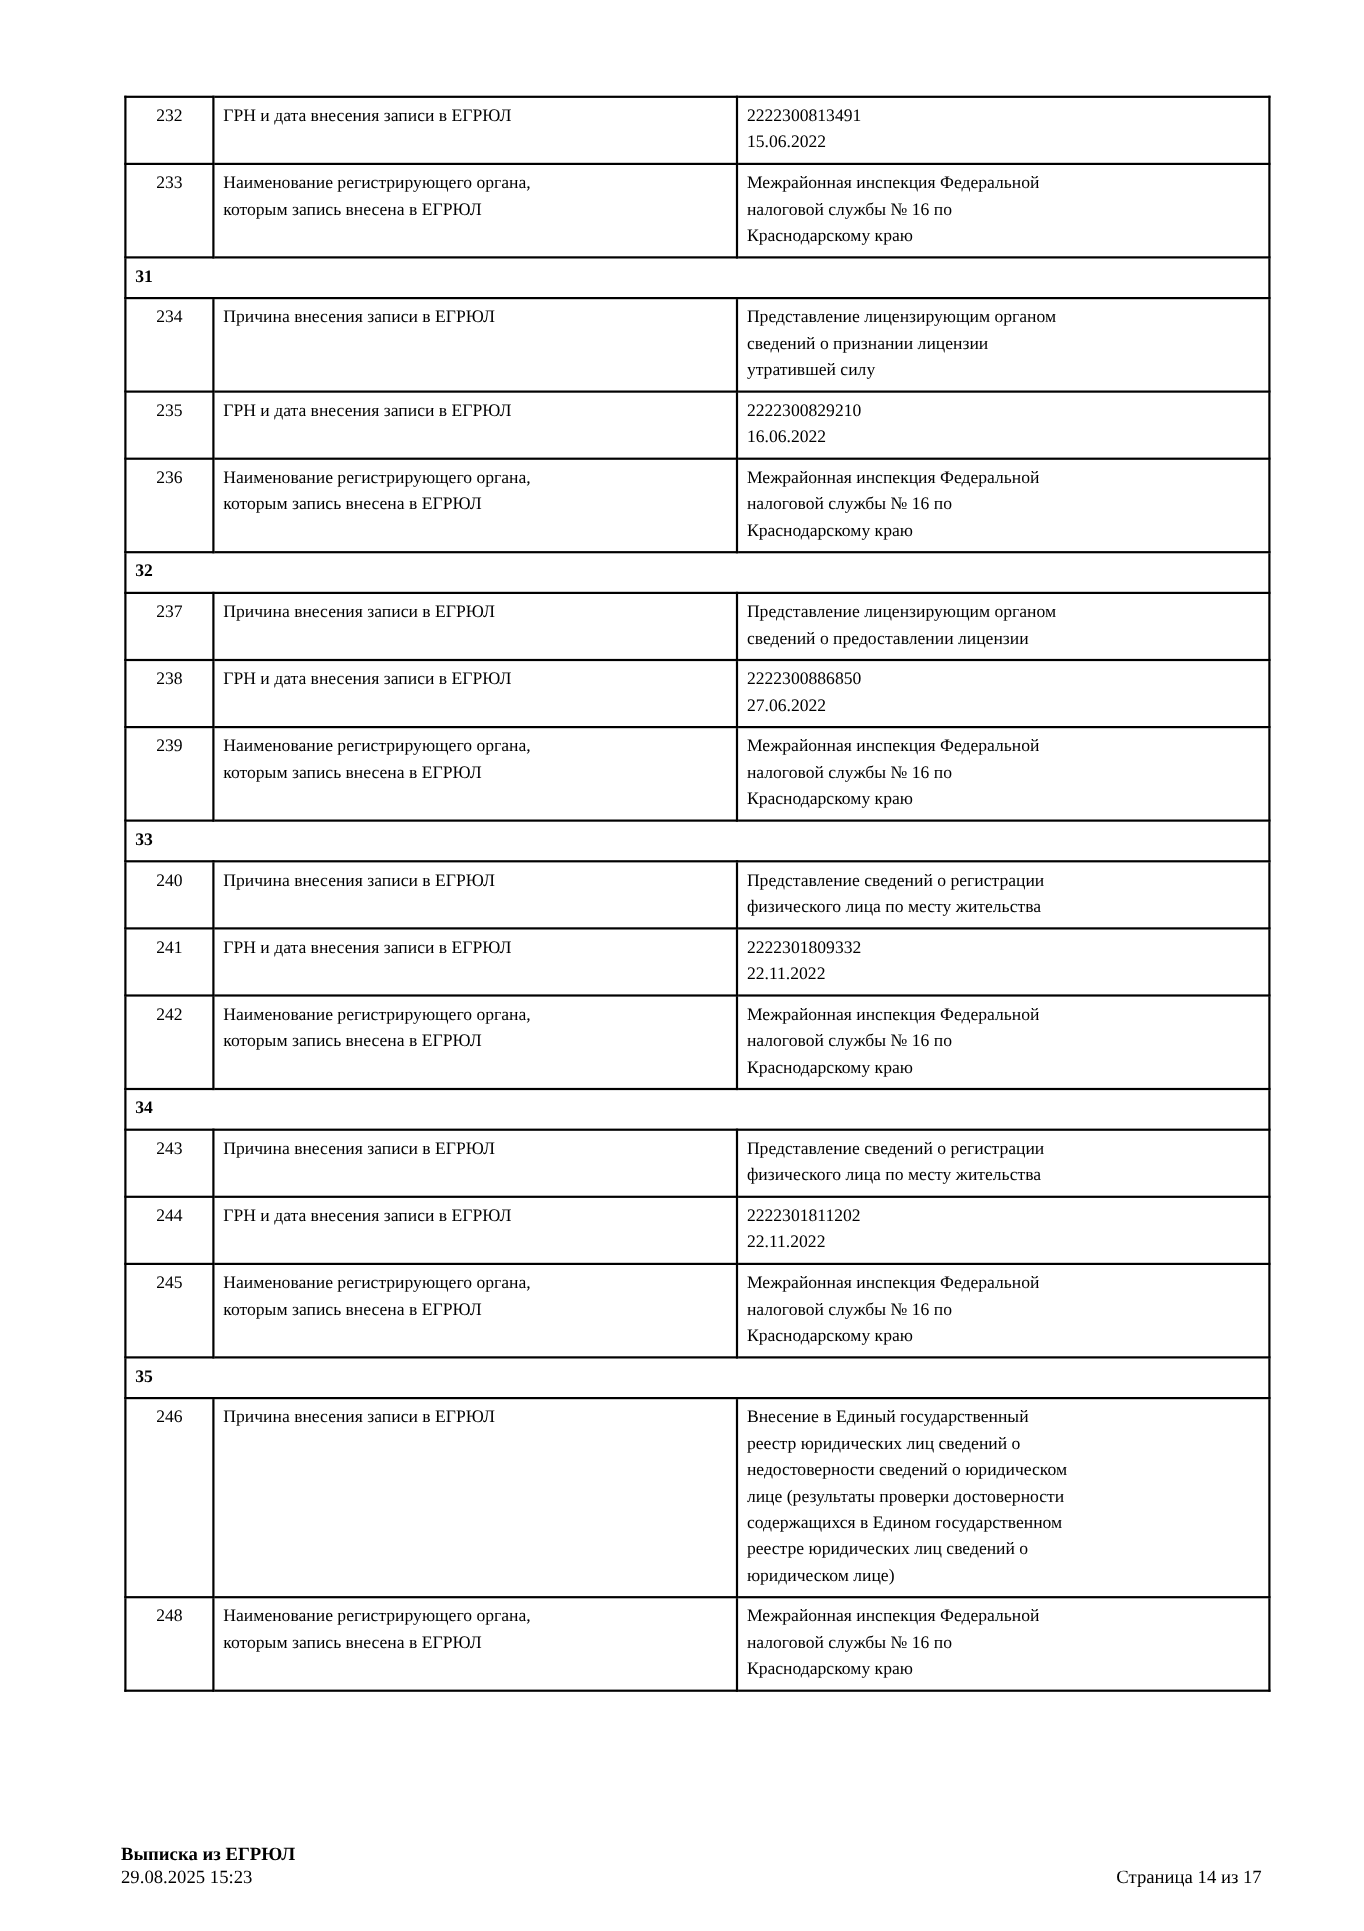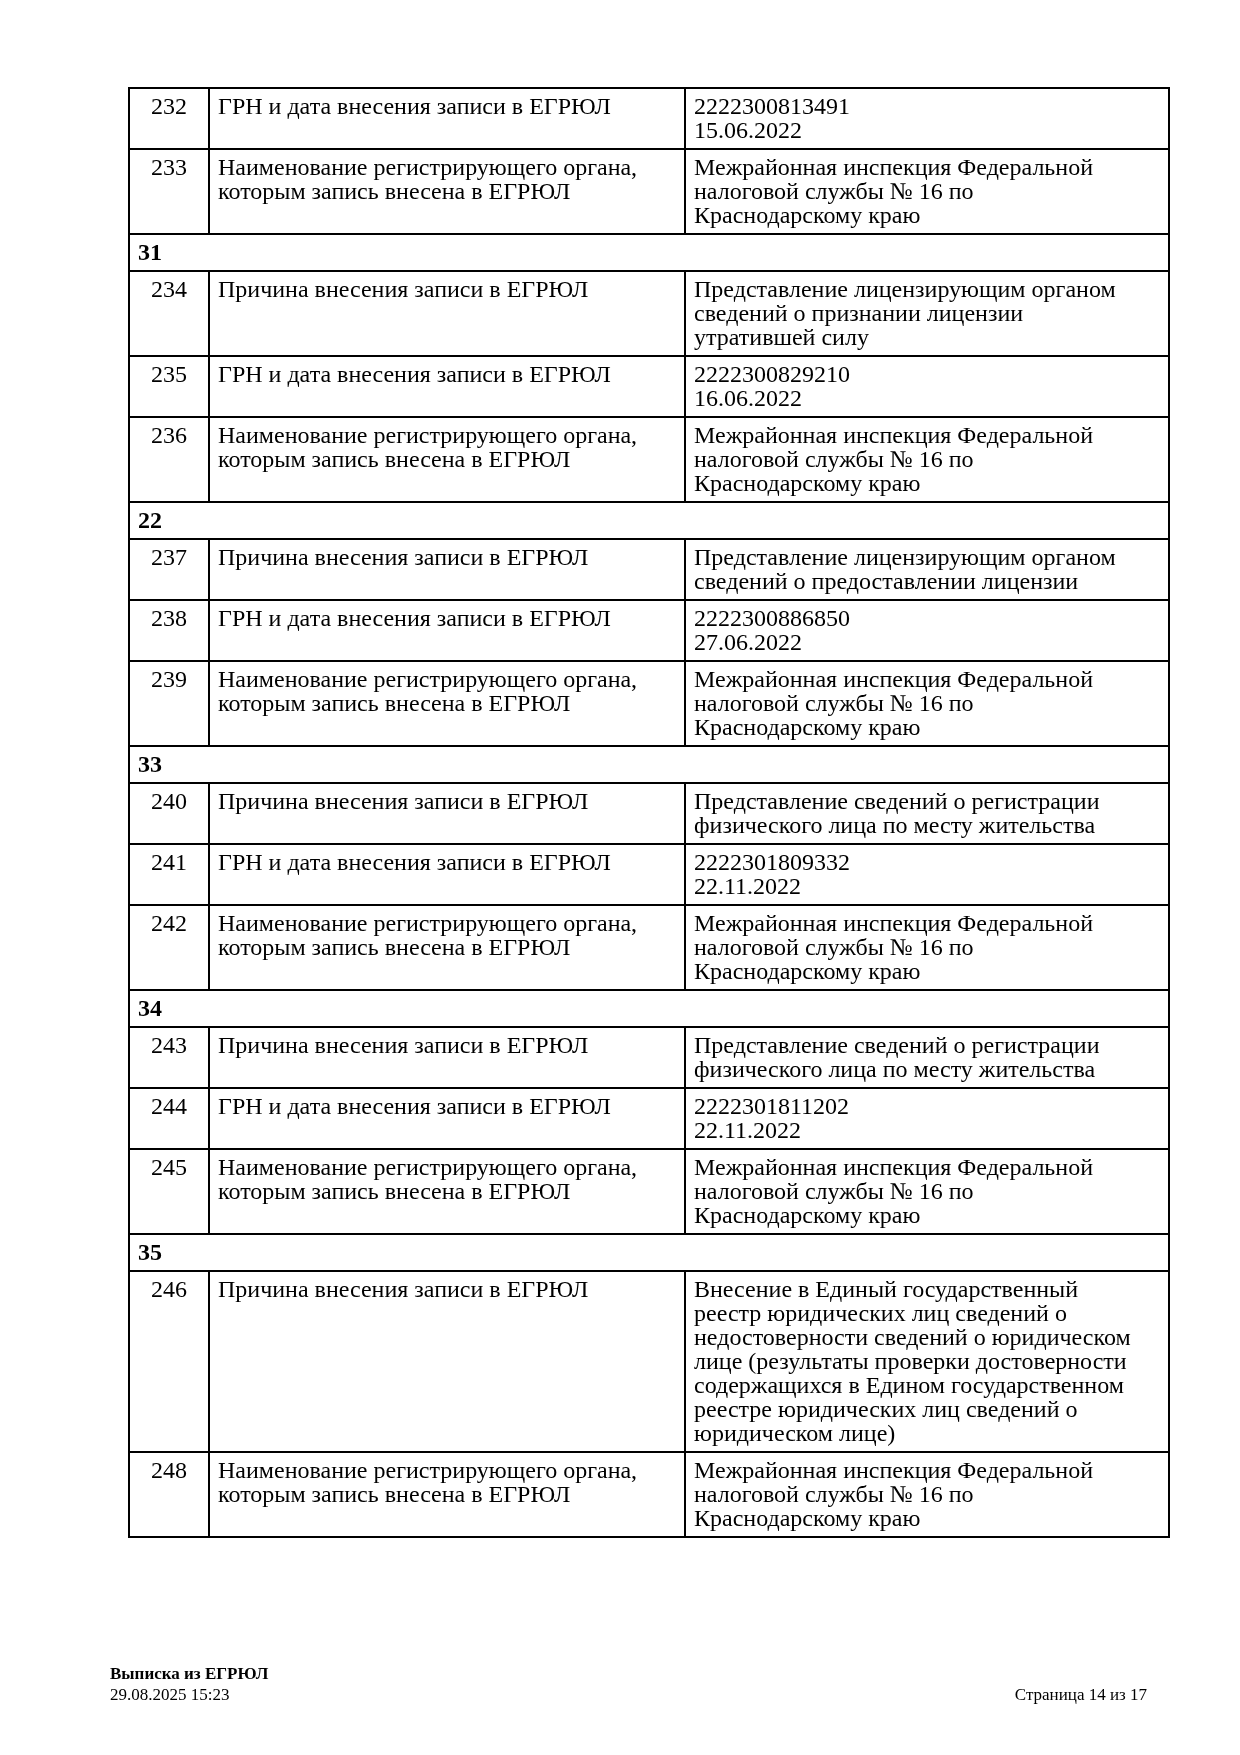--- a/index.html
+++ b/index.html
@@ -11,26 +11,26 @@
   }
   .page {
     position: relative;
     width: 1240px;
     height: 1755px;
     background: #ffffff;
     overflow: hidden;
   }
   table.egrul {
     position: absolute;
-    left: 128px;
+    left: 113px;
     top: 87px;
     width: 1040px;
     border-collapse: collapse;
     table-layout: fixed;
-    font-size: 24px;
+    font-size: 16px;
     line-height: 24px;
   }
   table.egrul col.c-num   { width: 80px; }
   table.egrul col.c-label { width: 476px; }
   table.egrul col.c-value { width: 484px; }
   table.egrul td {
     border: 2px solid #000000;
     vertical-align: top;
     padding: 5px 8px 6px 8px;
   }
@@ -53,21 +53,21 @@
     position: absolute;
     left: 110px;
     right: 93px;
     top: 1663px;
     display: flex;
     align-items: flex-end;
     justify-content: space-between;
     font-size: 17px;
     line-height: 21px;
   }
-  .footer .doc-id { text-align: left; }
+  .footer .doc-id { text-align: left; margin-top: 12px; }
   .footer .doc-id .t { font-weight: bold; }
   .footer .ogrn { text-align: center; flex: 1 1 auto; }
   .footer .page-num { text-align: right; white-space: nowrap; }
 </style>
 </head>
 <body>
 
 <div class="page">
 
   <table class="egrul">
@@ -109,21 +109,21 @@
         </tr>
         <tr>
           <td class="num-cell">236</td>
           <td class="label-cell">Наименование регистрирующего органа,
 которым запись внесена в ЕГРЮЛ</td>
           <td class="value-cell">Межрайонная инспекция Федеральной
 налоговой службы № 16 по
 Краснодарскому краю</td>
         </tr>
         <tr>
-          <td colspan="3" class="section-cell">22</td>
+          <td colspan="3" class="section-cell">32</td>
         </tr>
         <tr>
           <td class="num-cell">237</td>
           <td class="label-cell">Причина внесения записи в ЕГРЮЛ</td>
           <td class="value-cell">Представление лицензирующим органом
 сведений о предоставлении лицензии</td>
         </tr>
         <tr>
           <td class="num-cell">238</td>
           <td class="label-cell">ГРН и дата внесения записи в ЕГРЮЛ</td>

